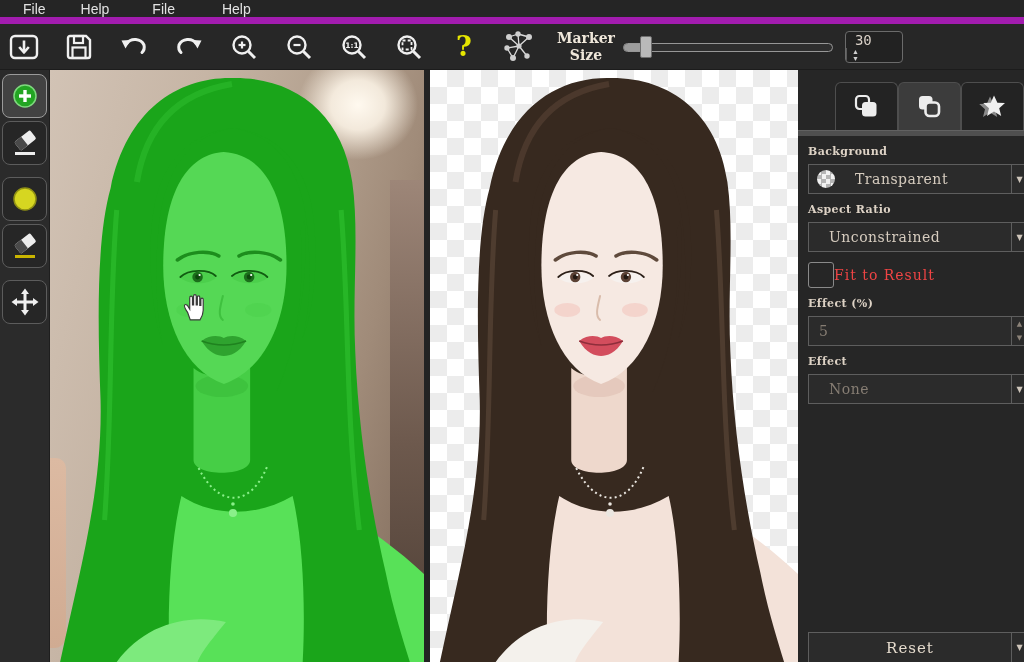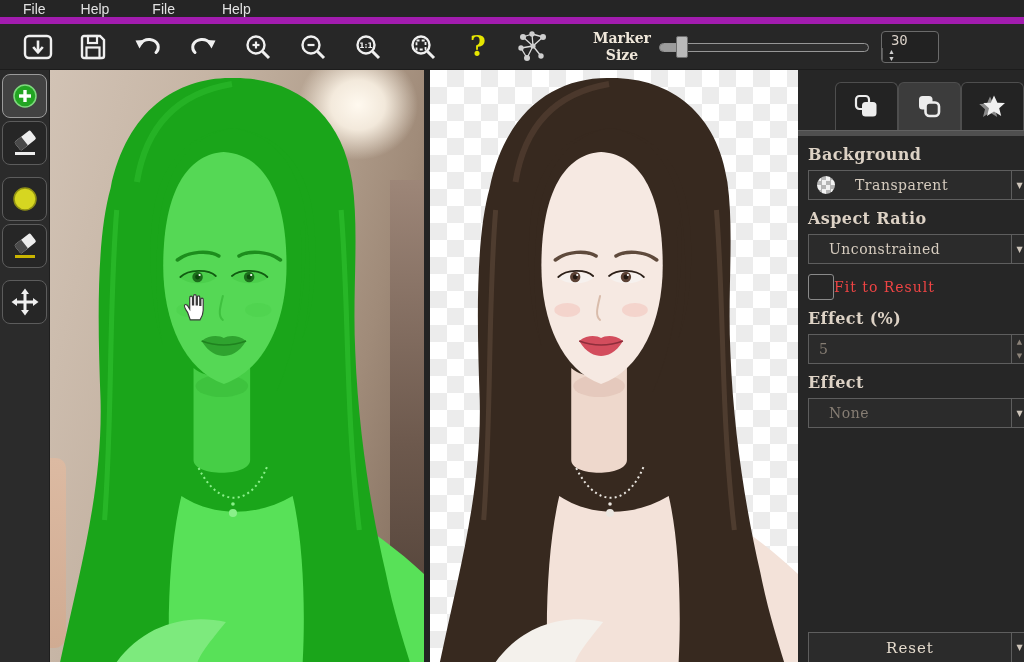--- a/index.html
+++ b/index.html
@@ -16,31 +16,31 @@
   }
   .menu-item {
     color:#e2e2e2; font-size:14px; padding:2px 11px; cursor:default;
   }
   .menu-item:nth-child(2){ margin-left:9px; }
   .menu-item:nth-child(3){ margin-left:17px; }
   .menu-item:nth-child(4){ margin-left:21px; }
   
   .toolbar {
     height:46px; background:#272727; display:flex; align-items:center;
-    padding-left:19px; border-bottom:1px solid #1c1c1c;
+    padding-left:5px; border-bottom:1px solid #1c1c1c;
   }
   .tb-btn {
     width:38px; height:40px; margin-right:17px; display:flex;
     align-items:center; justify-content:center; border-radius:4px;
   }
   .tb-btn svg { display:block; }
   .tb-help { font-family:"DejaVu Serif", serif; font-size:27px; font-weight:bold; color:#e6e600; line-height:1; }
   .marker-label {
     font-family:"DejaVu Serif", serif; font-weight:bold; color:#efe7da;
-    font-size:14px; line-height:1.15; text-align:center; margin:0 8px 0 24px; white-space:nowrap;
+    font-size:14px; line-height:1.15; text-align:center; margin:0 8px 0 2px; white-space:nowrap;
   }
   .slider { position:relative; width:210px; height:24px; margin-right:12px; }
   .slider-track {
     position:absolute; left:0; right:0; top:8px; height:9px; border-radius:5px;
     background:#2e2e2e; border:1px solid #979797;
   }
   .slider-fill {
     position:absolute; left:1px; top:9px; height:7px; width:22px;
     border-radius:4px 0 0 4px; background:#9c9c9c;
   }
@@ -116,21 +116,21 @@
   }
   .tabs { display:flex; margin-left:37px; margin-top:12px; height:48px; }
   .tab {
     width:63px; display:flex; align-items:center; justify-content:center;
     background:#232323; border:1px solid #4e4e4e; border-bottom:none;
     border-radius:6px 6px 0 0; margin-right:0px;
   }
   .tab.selected { background:#3c3c3c; }
   .tab-divider { height:6px; background:#4f4f4f; border-top:1px solid #616161; }
   .field-label {
-    color:#ddd2c5; font-size:16px; font-weight:bold; letter-spacing:.4px;
+    color:#ddd2c5; font-size:11px; font-weight:bold; letter-spacing:.4px;
     margin:9px 0 6px 10px;
   }
   .select-field, .spin-field {
     margin-left:10px; margin-right:-4px; height:30px; background:#2b2b2b;
     border:1px solid #5e5e5e; display:flex; align-items:center;
   }
   .select-text { color:#d6ccbf; font-size:14px; letter-spacing:.5px; padding-left:20px; flex:1; white-space:nowrap; overflow:hidden;}
   .select-text.disabled, .spin-field input.disabled { color:#867d73; }
   .dd-arrow {
     width:16px; align-self:stretch; border-left:1px solid #5e5e5e;

